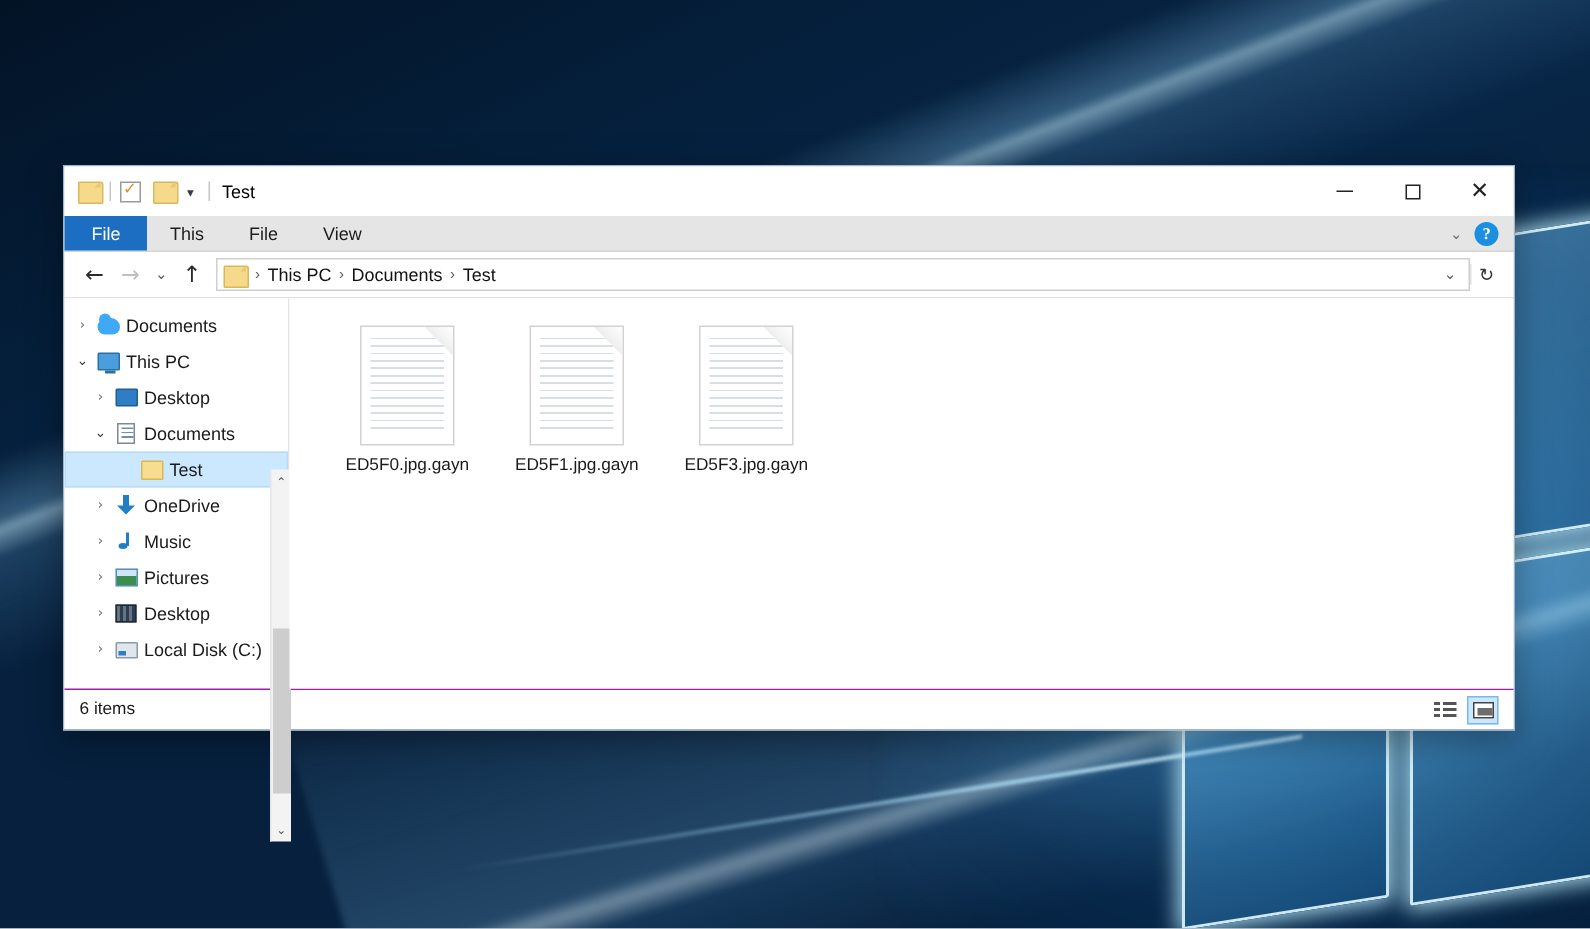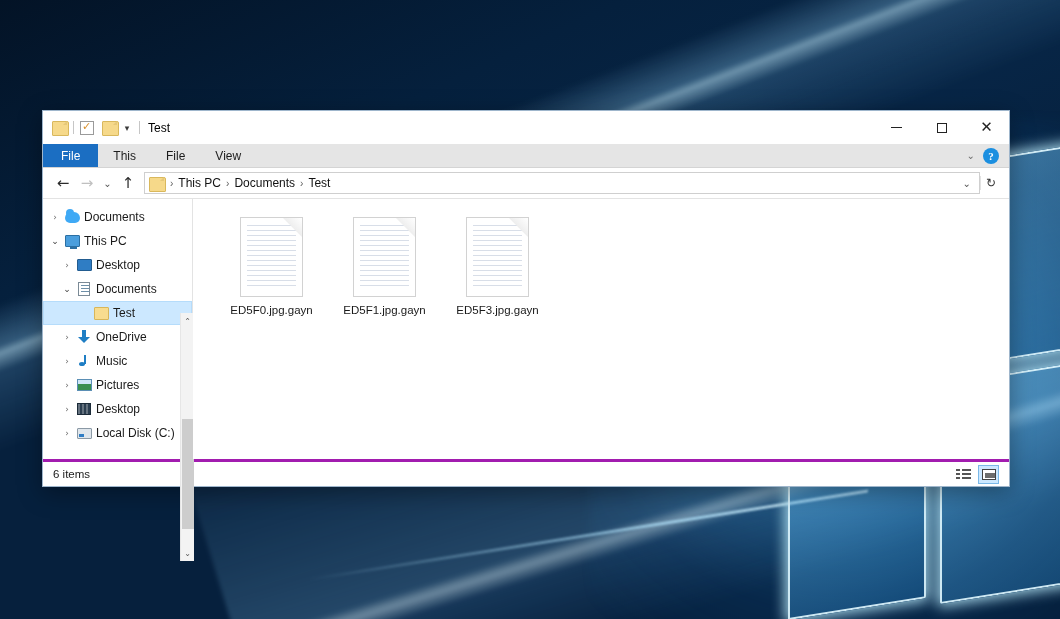--- a/index.html
+++ b/index.html
@@ -248,21 +248,21 @@
     background: linear-gradient(225deg, #ffffff 0%, #ececec 55%, #dadada 100%);
     clip-path: polygon(0 0, 100% 100%, 100% 0);
   }
   .file-name {
     margin-top: 7px; font-size: 11.5px; color: #1a1a1a; text-align: center;
     white-space: nowrap;
   }
 
   
   .statusbar {
-    height: 27px; border-top: 3px solid #a21caf; background: #fff;
+    height: 27px; border-top: 1px solid #a21caf; background: #fff;
     display: flex; align-items: center; padding: 0 10px; flex: none;
   }
   .status-text { font-size: 11.5px; color: #1a1a1a; }
   .view-btns { margin-left: auto; display: flex; gap: 4px; align-items: center; }
   .vb { width: 21px; height: 19px; display: flex; align-items: center; justify-content: center; }
   .vb.active { background: #cce8ff; border: 1px solid #7ab8e8; }
   .vb-details { width: 15px; height: 11px; position: relative; }
   .vb-details::before {
     content:""; position:absolute; left:0; top:0; width:4px; height:11px;
     background: repeating-linear-gradient(to bottom, #555 0 2px, transparent 2px 4px);

